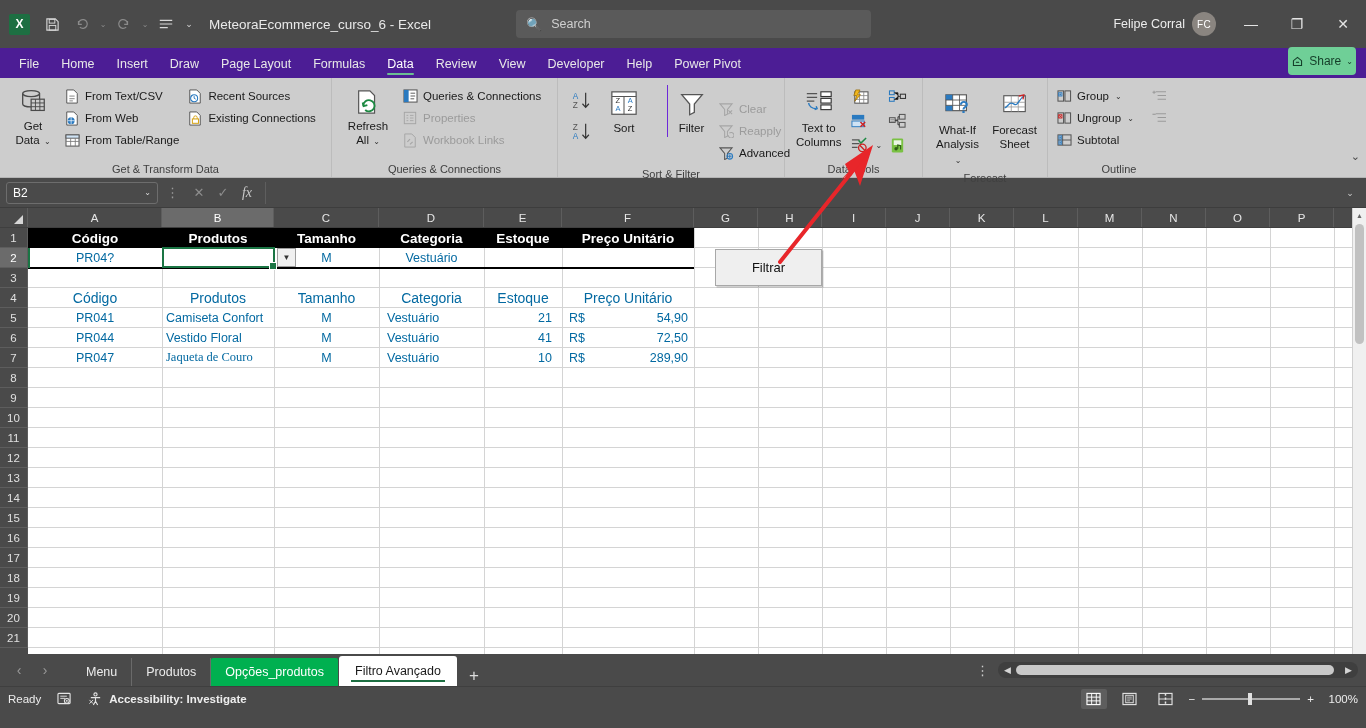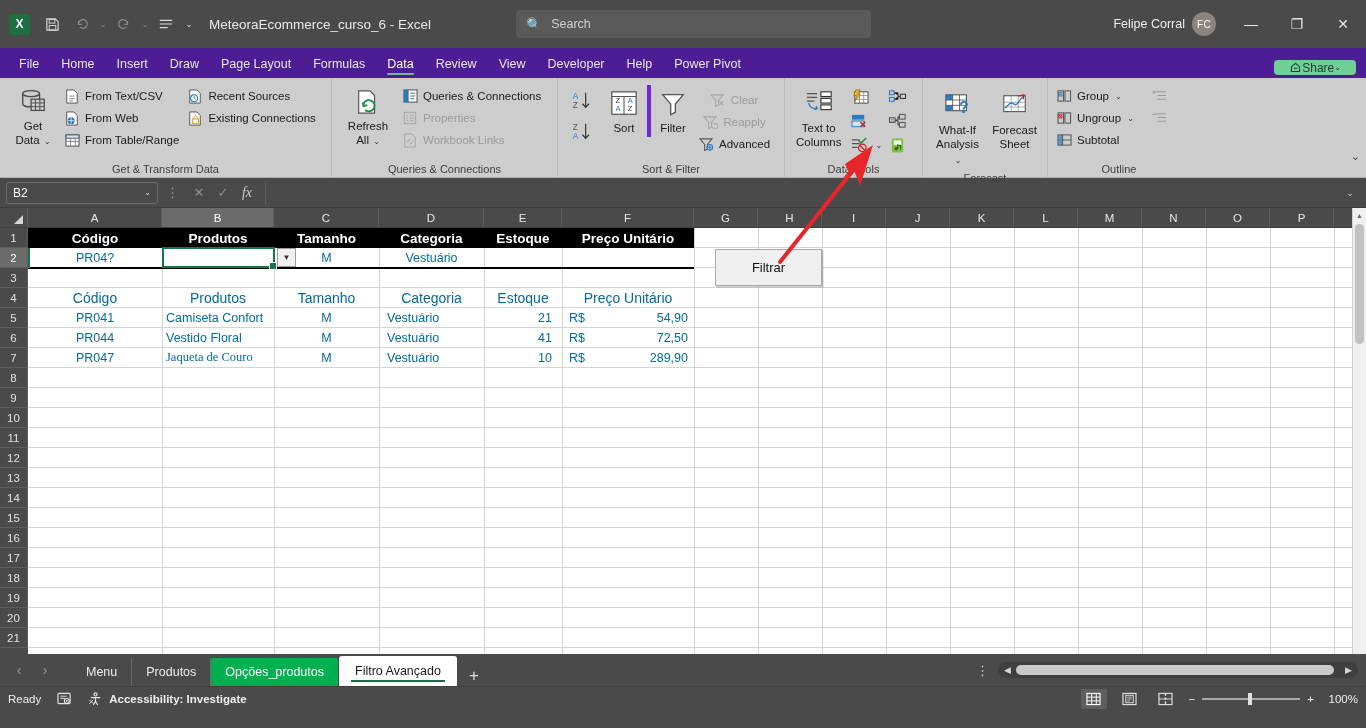--- a/index.html
+++ b/index.html
@@ -64,22 +64,22 @@
     padding: 3px 11px 7px; font-size: 12.5px; color: #e8e8e8;
     position: relative; white-space: nowrap; cursor: default;
   }
   .tab.active { color: #ffffff; font-weight: normal; }
   .tab.active::after {
     content: ""; position: absolute; left: 11px; right: 11px; bottom: 3px;
     height: 2.5px; background: #6bbe92; border-radius: 2px;
   }
   .share-btn {
     position: absolute; right: 10px; bottom: 3px; background: #6fcf97;
-    color: #143d28; border-radius: 4px; height: 15px; display: flex;
-    align-items: center; padding: 0 15px; font-size: 12px;
+    color: #143d28; border-radius: 4px; height: 28px; display: flex;
+    align-items: center; gap: 5px; padding: 0 3px; font-size: 12px;
   }
 
   
   .ribbon {
     height: 100px; background: #cdcdcd; color: #202020;
     display: flex; position: relative; border-bottom: 1px solid #b4b4b4;
   }
   .rgroup {
     display: flex; flex-direction: column; position: relative;
     border-right: 1px solid #bcbcbc; padding: 3px 0 0 0;
@@ -482,29 +482,29 @@
             <rect x="3" y="2" width="26" height="24" fill="#fff" stroke="#555" stroke-width="1.3"></rect>
             <path d="M3 7h26M16 7v19" stroke="#555" stroke-width="1.1"></path>
             <text x="7" y="14" font-size="8" fill="#333" font-family="Liberation Sans">Z</text>
             <text x="7" y="23" font-size="8" fill="#2a7ac0" font-family="Liberation Sans">A</text>
             <text x="20" y="14" font-size="8" fill="#2a7ac0" font-family="Liberation Sans">A</text>
             <text x="20" y="23" font-size="8" fill="#333" font-family="Liberation Sans">Z</text>
           </svg>
         </span>
         <span>Sort</span>
       </div>
-      <div class="bigbtn" style="min-width:48px;border-left:4px solid #6d28d9;">
+      <div class="bigbtn" style="min-width:48px;border-left:1px solid #6d28d9;margin-left:20px;">
         <span class="glyph">
           <svg width="28" height="28" viewBox="0 0 30 30">
               <path d="M4 5h22l-8.5 10v9l-5 2.5V15z" fill="#fff" stroke="#555" stroke-width="1.4"></path>
             </svg>
         </span>
         <span>Filter</span>
       </div>
-      <div class="col" style="margin-top:4px;align-items:center;">
+      <div class="col" style="margin-top:13px;">
         <div class="smallrow dim">
           <span class="icon16">
             <svg width="15" height="14" viewBox="0 0 16 15">
                 <path d="M1 2h13l-5 6v5l-3 1.5V8z" fill="none" stroke="#a5a5a5" stroke-width="1.1"></path>
                 <path d="M10 9l4 4M14 9l-4 4" stroke="#a5a5a5" stroke-width="1.1"></path>
               </svg>
           </span>
           <span>Clear</span>
         </div>
         <div class="smallrow dim">

